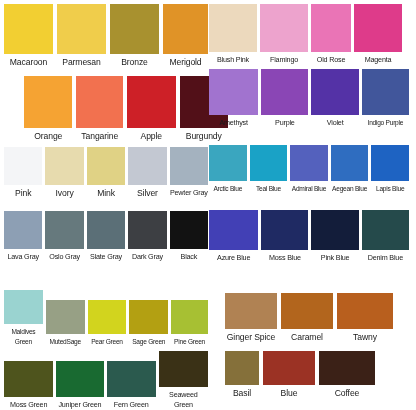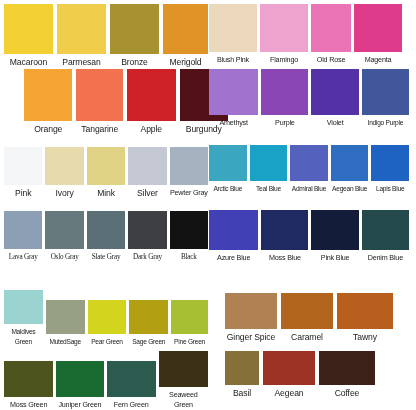--- a/index.html
+++ b/index.html
@@ -69,21 +69,21 @@
         <div class="cell" style="width: 50px; margin-right: 4px;">
           <div class="chip" style="height: 50px; background: rgb(168, 145, 47);"></div>
           <div class="chip-label">Bronze</div>
         </div>
         <div class="cell" style="width: 46px; align-items: center;">
           <div class="chip" style="height: 50px; background: rgb(224, 147, 39);"></div>
           <div class="chip-label">Merigold</div>
         </div>
       </div>
     </div>
-    <div class="panel panel-left" style="top: 69px; padding-left: 20px;">
+    <div class="panel panel-left" style="top: 76px; padding-left: 20px;">
       <div class="swatch-row">
         <div class="cell" style="width: 50px; margin-right: 4px;">
           <div class="chip" style="height: 52px; background: rgb(245, 163, 51);"></div>
           <div class="chip-label">Orange</div>
         </div>
         <div class="cell" style="width: 48px; margin-right: 4px;">
           <div class="chip" style="height: 52px; background: rgb(242, 113, 79);"></div>
           <div class="chip-label">Tangarine</div>
         </div>
         <div class="cell" style="width: 50px; margin-right: 4px;">
@@ -113,21 +113,21 @@
         <div class="cell" style="width: 40px; margin-right: 3px;">
           <div class="chip" style="height: 38px; background: rgb(195, 200, 210);"></div>
           <div class="chip-label">Silver</div>
         </div>
         <div class="cell" style="width: 40px;">
           <div class="chip" style="height: 38px; background: rgb(164, 178, 191);"></div>
           <div class="chip-label small">Pewter Gray</div>
         </div>
       </div>
     </div>
-    <div class="panel panel-left" style="top: 211px; font-family: Liberation Serif, serif;">
+    <div class="panel panel-left" style="top: 211px;">
       <div class="swatch-row">
         <div class="cell" style="width: 40px; margin-right: 3px;">
           <div class="chip" style="height: 38px; background: rgb(141, 159, 180);"></div>
           <div class="chip-label small">Lava Gray</div>
         </div>
         <div class="cell" style="width: 40px; margin-right: 3px;">
           <div class="chip" style="height: 38px; background: rgb(102, 121, 125);"></div>
           <div class="chip-label small">Oslo Gray</div>
         </div>
         <div class="cell" style="width: 40px; margin-right: 3px;">
@@ -289,21 +289,21 @@
       </div>
     </div>
     <div class="panel panel-right" style="top: 351px;">
       <div class="swatch-row" style="margin-left: 16px;">
         <div class="cell" style="width: 34px; margin-right: 4px;">
           <div class="chip" style="height: 34px; background: rgb(133, 112, 58);"></div>
           <div class="chip-label">Basil</div>
         </div>
         <div class="cell" style="width: 52px; margin-right: 4px;">
           <div class="chip" style="height: 34px; background: rgb(155, 50, 36);"></div>
-          <div class="chip-label">Aegean</div>
+          <div class="chip-label">Blue</div>
         </div>
         <div class="cell" style="width: 56px;">
           <div class="chip" style="height: 34px; background: rgb(59, 33, 23);"></div>
           <div class="chip-label">Coffee</div>
         </div>
       </div>
     </div>
   </div>
 
 </body></html>

